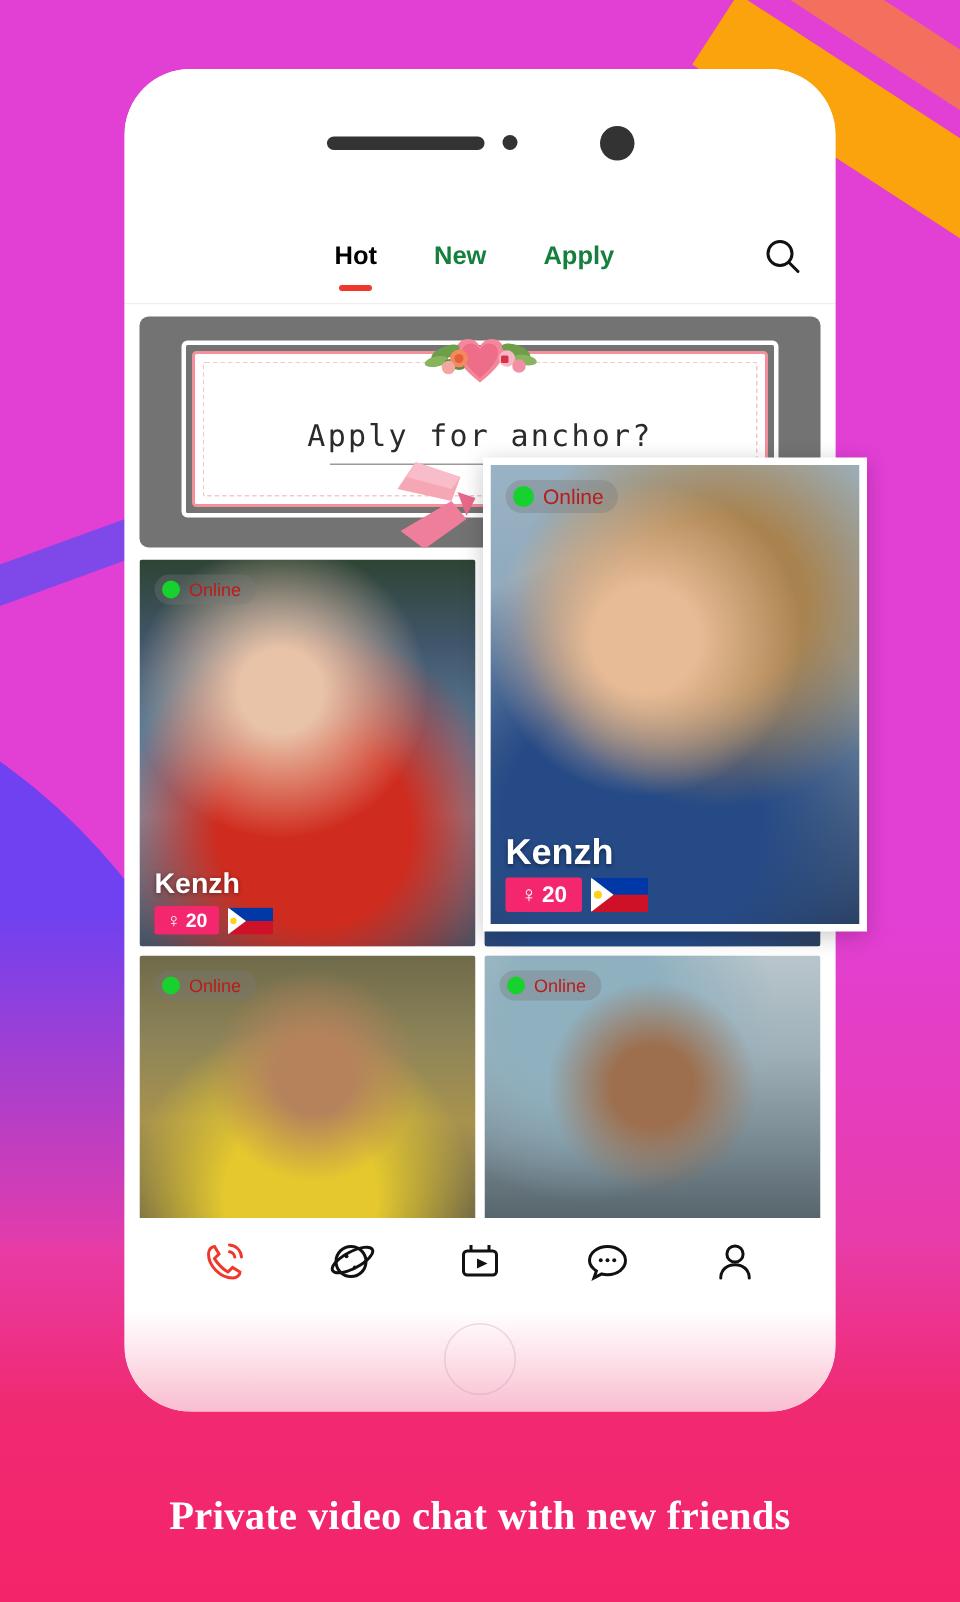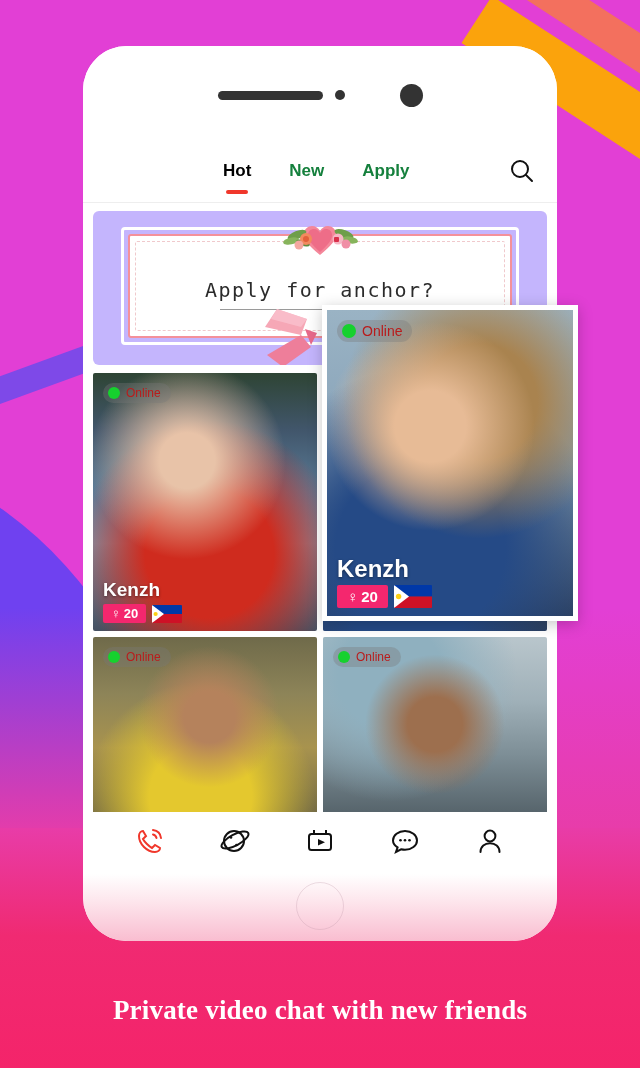--- a/index.html
+++ b/index.html
@@ -101,21 +101,21 @@
   .tab-divider { height:1px; background:#eeeeee; }
 
   
   .content { position:relative; padding:8px 10px 0 10px; background:#fff; height:610px; }
 
   
   .banner {
     position:relative;
     height:154px;
     border-radius:6px;
-    background:#c4b5fd;
+    background:#737373;
     overflow:hidden;
   }
   .banner-frame-outer {
     position:absolute; left:28px; right:28px; top:16px; bottom:20px;
     border:3px solid #ffffff;
     border-radius:4px;
   }
   .banner-frame-mid {
     position:absolute; left:4px; right:4px; top:4px; bottom:4px;
     border:2px solid #F4909A;

